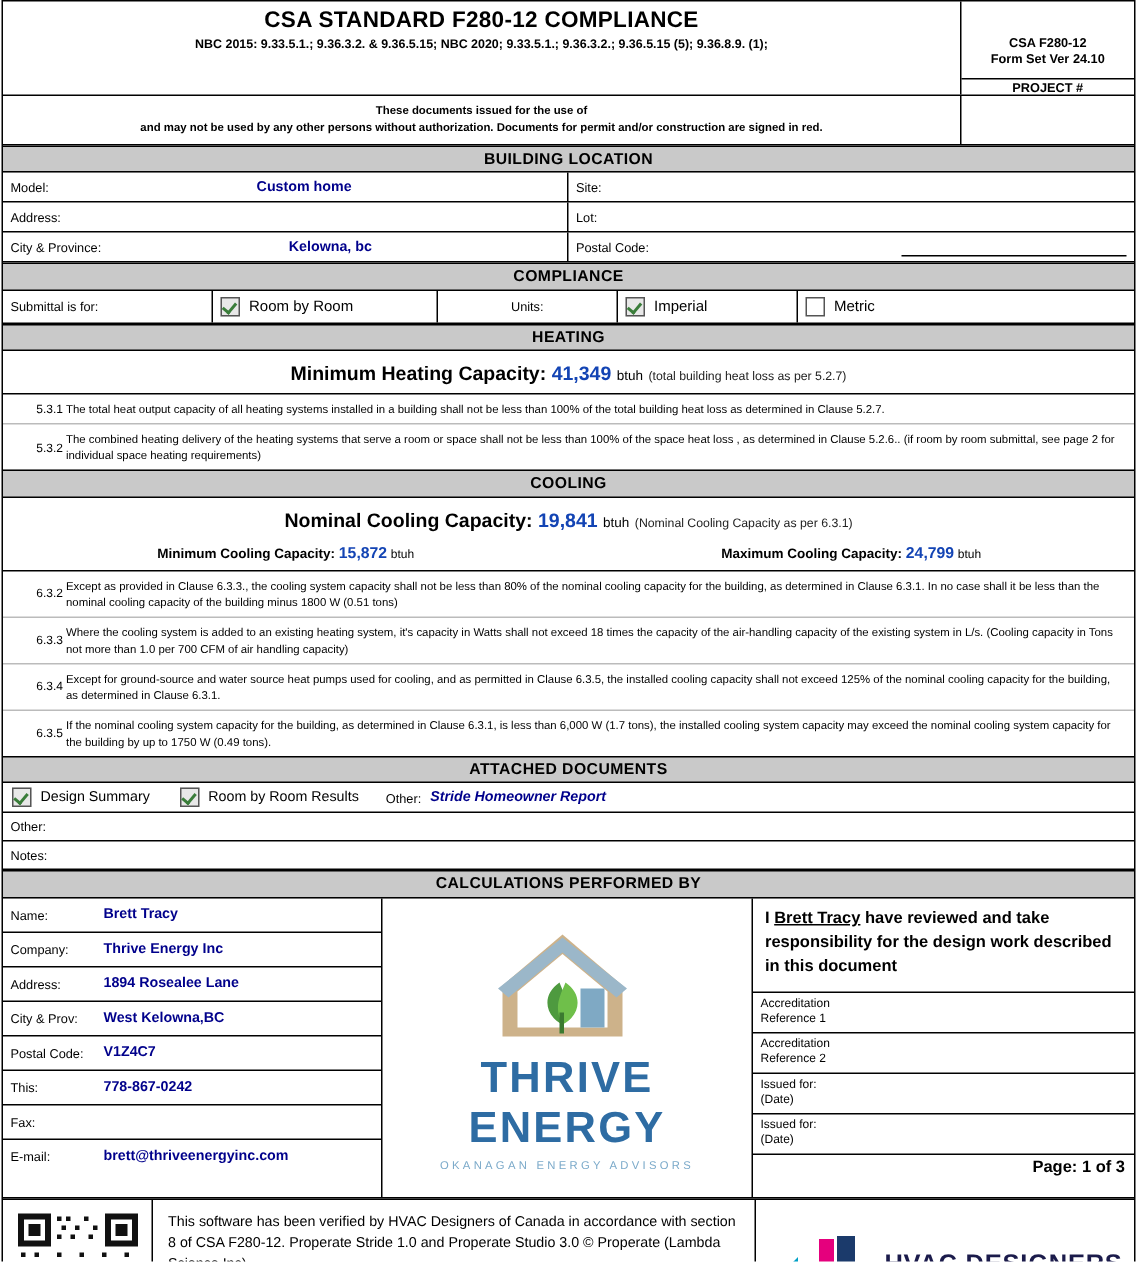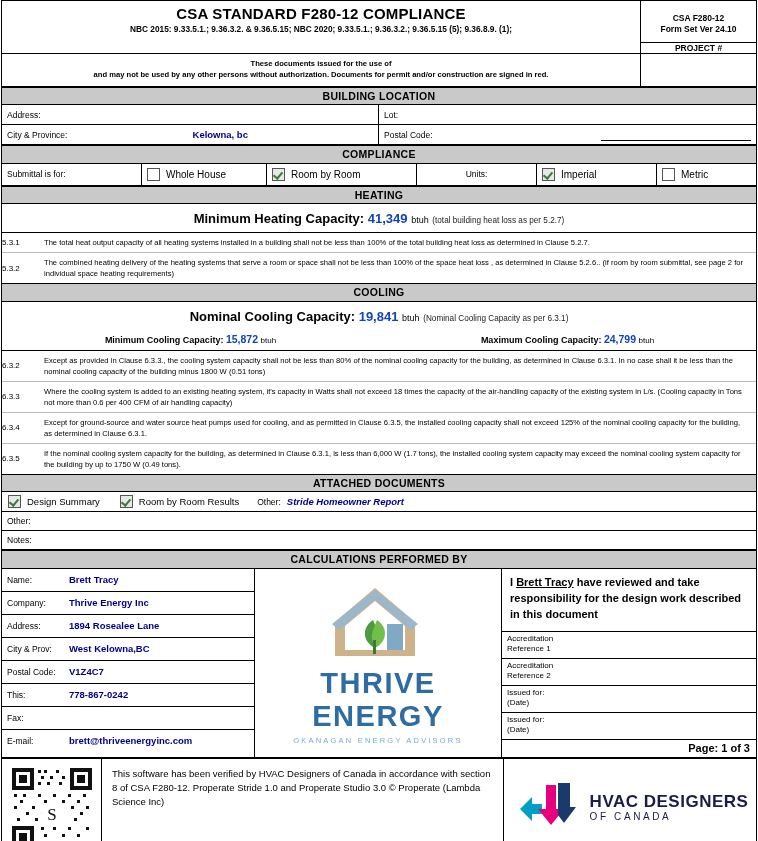--- a/index.html
+++ b/index.html
@@ -4,21 +4,21 @@
 <style>
   html,body{margin:0;padding:0;background:#fff;}
   body{width:758px;height:841px;font-family:"Liberation Sans",sans-serif;font-size:10px;color:#000;}
   .page{width:756px;margin:0 auto;border:1px solid #000;box-sizing:border-box;}
   
   .hdr{display:flex;border-bottom:1px solid #000;}
   .hdr-main{flex:1;text-align:center;padding:4px 4px 3px 4px;}
   .hdr-title{font-size:15px;font-weight:bold;letter-spacing:.2px;}
   .hdr-sub{font-size:8.3px;font-weight:bold;margin-top:2px;}
   .hdr-right{width:115px;border-left:1px solid #000;text-align:center;font-size:8.5px;font-weight:bold;display:flex;flex-direction:column;}
-  .hdr-right .top{padding:12px 2px 6px;border-bottom:1px solid #000;line-height:1.35;}
+  .hdr-right .top{padding:22px 2px 6px;border-bottom:1px solid #000;line-height:1.35;}
   .hdr-right .bot{flex:1;display:flex;align-items:center;justify-content:center;}
   .notice{flex:1;text-align:center;padding:4px 6px 5px;font-size:7.6px;font-weight:bold;line-height:1.5;}
   
   .bar{background:#c9c9c9;border-top:1px solid #000;border-bottom:1px solid #000;text-align:center;font-weight:bold;font-size:10.5px;padding:2px 0 2.5px;letter-spacing:.3px;}
   
   .frow{display:flex;border-bottom:1px solid #000;min-height:19px;}
   .fcell{display:flex;align-items:center;padding:0 5px;box-sizing:border-box;}
   .fcell.l{border-right:1px solid #000;}
   .flabel{font-size:8.5px;}
   .fval{flex:1;text-align:center;font-weight:bold;color:#00008B;font-size:9.5px;}
@@ -26,21 +26,21 @@
   
   .cbox{width:11px;height:11px;border:1px solid #555;display:inline-block;position:relative;background:#fff;margin-right:6px;vertical-align:middle;}
   .cbox.checked{background:#e8e8e8;}
   .cbox.checked:after{content:"";position:absolute;left:2px;top:1px;width:4px;height:7px;border:solid #3a7d3a;border-width:0 2px 2px 0;transform:rotate(40deg);}
   
   .centerline{text-align:center;padding:7px 0 6px;font-size:13px;font-weight:bold;}
   .centerline .val{color:#1344b4;}
   .centerline .unit{font-weight:normal;font-size:9px;}
   .centerline .note{font-weight:normal;font-size:8.2px;color:#222;}
   .clause{display:flex;border-top:1px solid #bbb;}
-  .clause .num{width:40px;text-align:left;font-size:8px;padding:4px 0;flex-shrink:0;align-self:center;}
+  .clause .num{width:40px;text-align:right;font-size:8px;padding:4px 0;flex-shrink:0;align-self:center;}
   .clause .txt{flex:1;font-size:7.6px;padding:4px 8px 4px 2px;line-height:1.45;}
   .clauses{border-top:1px solid #000;}
   .clauses .clause:first-child{border-top:none;}
   
   .minmax{display:flex;padding:3px 0 5px;font-size:9px;font-weight:bold;}
   .minmax .c{flex:1;text-align:center;}
   .minmax .v{color:#1344b4;font-size:10.5px;}
   .minmax .u{font-weight:normal;font-size:8px;color:#000;}
   
   .attach{display:flex;align-items:center;padding:3px 6px;border-bottom:1px solid #000;font-size:9.5px;}
@@ -50,21 +50,21 @@
   
   .calc{display:flex;border-bottom:1px solid #000;}
   .calc-left{width:252px;border-right:1px solid #000;}
   .calc-left .frow:last-child{border-bottom:none;}
   .calc-mid{width:246px;border-right:1px solid #000;display:flex;align-items:center;justify-content:center;}
   .calc-right{flex:1;display:flex;flex-direction:column;}
   .attest{padding:6px 8px 8px;font-size:11px;font-weight:bold;line-height:1.45;border-bottom:1px solid #000;}
   .attest u{text-decoration:underline;}
   .accr{border-bottom:1px solid #000;font-size:8px;padding:2px 5px;line-height:1.35;height:27px;box-sizing:border-box;}
   .accr:last-child{border-bottom:none;}
-  .pageno{flex:1;display:flex;align-items:flex-end;justify-content:flex-end;padding:2px 6px 3px;font-size:11px;font-weight:bold;}
+  .pageno{flex:1;display:flex;align-items:flex-end;justify-content:flex-end;padding:2px 6px 14px;font-size:11px;font-weight:bold;}
   
   .footer{display:flex;border-top:1px solid #000;}
   .qr{width:100px;border-right:1px solid #000;display:flex;align-items:center;justify-content:center;padding:5px;box-sizing:border-box;}
   .verif{flex:1;padding:8px 10px;font-size:9.5px;line-height:1.5;border-right:1px solid #000;}
   .hvac{width:252px;display:flex;align-items:center;justify-content:center;gap:10px;padding:6px;box-sizing:border-box;}
   .hvac-txt{line-height:1.1;}
   .hvac-txt .a{font-size:17px;font-weight:bold;letter-spacing:.5px;color:#1b1b4b;}
   .hvac-txt .b{font-size:10px;letter-spacing:2.6px;color:#1b1b4b;}
   
   .thrive{text-align:center;}
@@ -98,20 +98,30 @@
     </div>
     <div class="hdr-right" style="border-left:1px solid #000;">
       <div class="bot"></div>
     </div>
   </div>
 
   <div class="bar">BUILDING LOCATION</div>
 
   <div class="frow">
     <div class="fcell l half">
+      <span class="flabel">Model:</span>
+      <span class="fval">Custom home</span>
+    </div>
+    <div class="fcell half">
+      <span class="flabel">Site:</span>
+      <span class="fval"></span>
+    </div>
+  </div>
+  <div class="frow">
+    <div class="fcell l half">
       <span class="flabel">Address:</span>
       <span class="fval"></span>
     </div>
     <div class="fcell half">
       <span class="flabel">Lot:</span>
       <span class="fval"></span>
     </div>
   </div>
   <div class="frow">
     <div class="fcell l half">
@@ -122,24 +132,20 @@
       <span class="flabel">Postal Code:</span>
       <span class="fval"></span>
       <span class="ul"></span>
     </div>
   </div>
 
   <div class="bar">COMPLIANCE</div>
   <div class="frow" style="min-height:21px;">
     <div class="fcell l" style="width:140px;">
       <span class="flabel">Submittal is for:</span>
-    </div>
-    <div class="fcell l" style="width:125px;">
-      <span class="cbox"></span>
-      <span>Whole House</span>
     </div>
     <div class="fcell l" style="width:150px;">
       <span class="cbox checked"></span>
       <span>Room by Room</span>
     </div>
     <div class="fcell l" style="width:120px;justify-content:center;">
       <span class="flabel">Units:</span>
     </div>
     <div class="fcell l" style="width:120px;">
       <span class="cbox checked"></span>
@@ -188,21 +194,21 @@
       <span class="u">btuh</span>
     </div>
   </div>
   <div class="clauses">
     <div class="clause">
       <div class="num">6.3.2</div>
       <div class="txt">Except as provided in Clause 6.3.3., the cooling system capacity shall not be less than 80% of the nominal cooling capacity for the building, as determined in Clause 6.3.1. In no case shall it be less than the nominal cooling capacity of the building minus 1800 W (0.51 tons)</div>
     </div>
     <div class="clause">
       <div class="num">6.3.3</div>
-      <div class="txt">Where the cooling system is added to an existing heating system, it's capacity in Watts shall not exceed 18 times the capacity of the air-handling capacity of the existing system in L/s. (Cooling capacity in Tons not more than 0.6 per 400 CFM of air handling capacity)</div>
+      <div class="txt">Where the cooling system is added to an existing heating system, it's capacity in Watts shall not exceed 18 times the capacity of the air-handling capacity of the existing system in L/s. (Cooling capacity in Tons not more than 1.0 per 700 CFM of air handling capacity)</div>
     </div>
     <div class="clause">
       <div class="num">6.3.4</div>
       <div class="txt">Except for ground-source and water source heat pumps used for cooling, and as permitted in Clause 6.3.5, the installed cooling capacity shall not exceed 125% of the nominal cooling capacity for the building, as determined in Clause 6.3.1.</div>
     </div>
     <div class="clause">
       <div class="num">6.3.5</div>
       <div class="txt">If the nominal cooling system capacity for the building, as determined in Clause 6.3.1, is less than 6,000 W (1.7 tons), the installed cooling system capacity may exceed the nominal cooling system capacity for the building by up to 1750 W (0.49 tons).</div>
     </div>
   </div>

